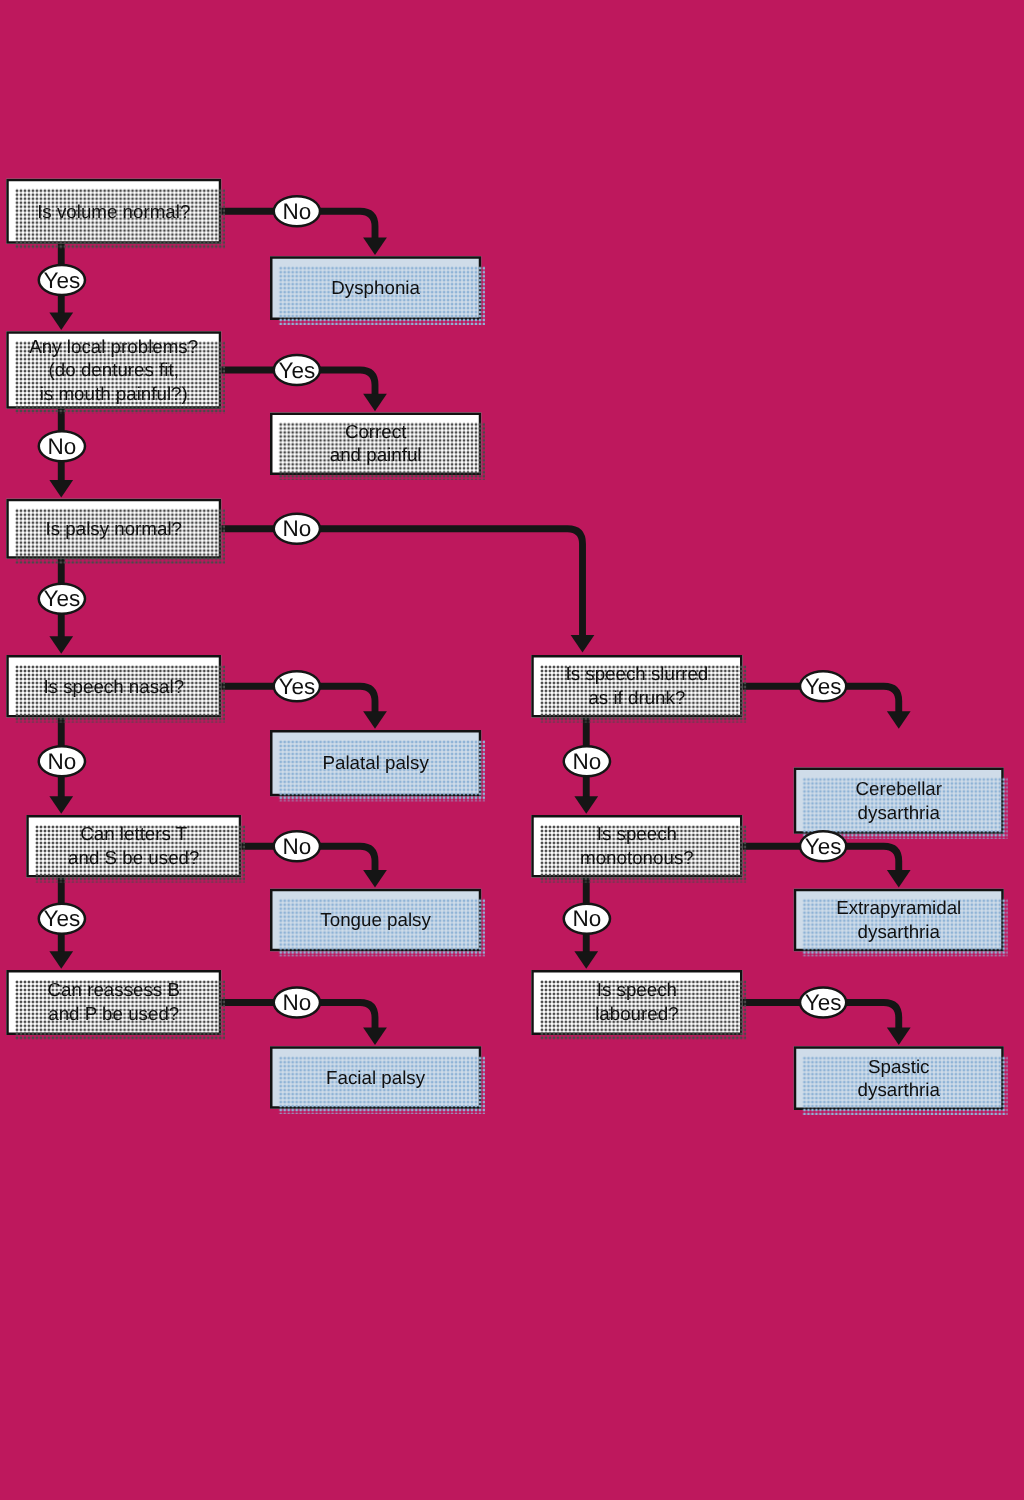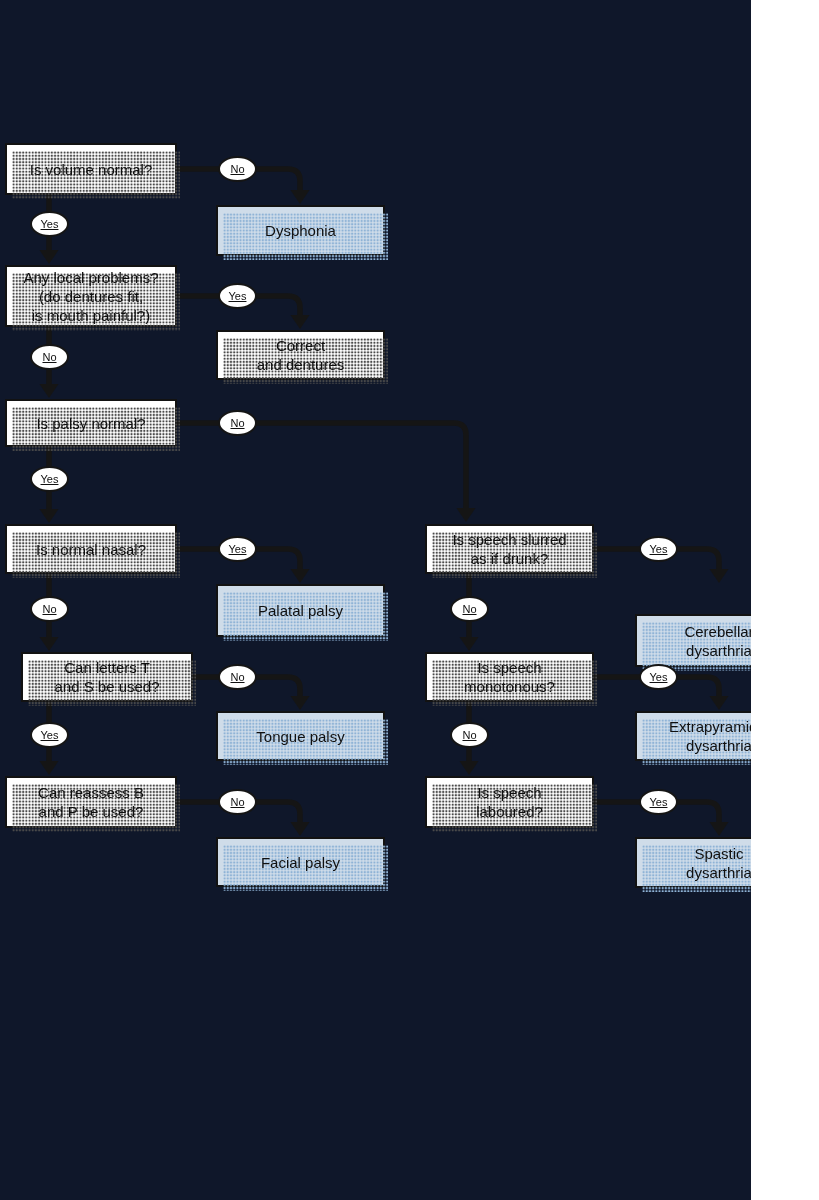--- a/index.html
+++ b/index.html
@@ -1,19 +1,19 @@
 <!DOCTYPE html>
 <html><head>
 <meta charset="utf-8">
 <style>
   html,body{margin:0;padding:0;background:#ffffff;}
   #stage{
     position:relative;
-    width:751px;height:1200px;
-    background:#0f172a;
+    width:819px;height:1200px;
+    background:#be185d;
     font-family:"Liberation Sans", sans-serif;
     overflow:hidden;
   }
   #wires{position:absolute;left:0;top:0;z-index:1;}
   .ln{fill:none;stroke:#151515;stroke-width:5.5;}
   .ah{fill:#151515;stroke:none;}
   .node{
     position:absolute;
     box-sizing:border-box;
     display:flex;align-items:center;justify-content:center;
@@ -40,23 +40,22 @@
     background-size:3.2px 3.2px;
   }
   .oval{
     position:absolute;
     box-sizing:border-box;
     width:39px;height:26px;
     background:#ffffff;
     border:2.5px solid #151515;
     border-radius:50%;
     display:flex;align-items:center;justify-content:center;
-    font-size:11px;color:#101010;
+    font-size:18px;color:#101010;
     z-index:3;
-    text-decoration:underline;
   }
 </style>
 </head>
 <body>
 
 <div id="stage">
 
   <svg id="wires" width="819" height="1200" viewBox="0 0 819 1200">
 
     <path class="ln" d="M174 169 H288 Q300 169 300 181 V192"></path>
@@ -103,37 +102,37 @@
   </div>
   <div class="node q" style="left:5px;top:265px;width:172px;height:62px">
     <span>Any local problems?
 (do dentures fit,
 is mouth painful?)</span>
   </div>
   <div class="node q" style="left:5px;top:399px;width:172px;height:48px">
     <span>Is palsy normal?</span>
   </div>
   <div class="node q" style="left:5px;top:524px;width:172px;height:50px">
-    <span>Is normal nasal?</span>
+    <span>Is speech nasal?</span>
   </div>
   <div class="node q" style="left:21px;top:652px;width:172px;height:50px">
     <span>Can letters T
 and S be used?</span>
   </div>
   <div class="node q" style="left:5px;top:776px;width:172px;height:52px">
     <span>Can reassess B
 and P be used?</span>
   </div>
 
   <div class="node r" style="left:216px;top:205px;width:169px;height:51px">
     <span>Dysphonia</span>
   </div>
   <div class="node q" style="left:216px;top:330px;width:169px;height:50px">
     <span>Correct
-and dentures</span>
+and painful</span>
   </div>
   <div class="node r" style="left:216px;top:584px;width:169px;height:53px">
     <span>Palatal palsy</span>
   </div>
   <div class="node r" style="left:216px;top:711px;width:169px;height:50px">
     <span>Tongue palsy</span>
   </div>
   <div class="node q" style="left:425px;top:524px;width:169px;height:50px">
     <span>Is speech slurred
 as if drunk?</span>

